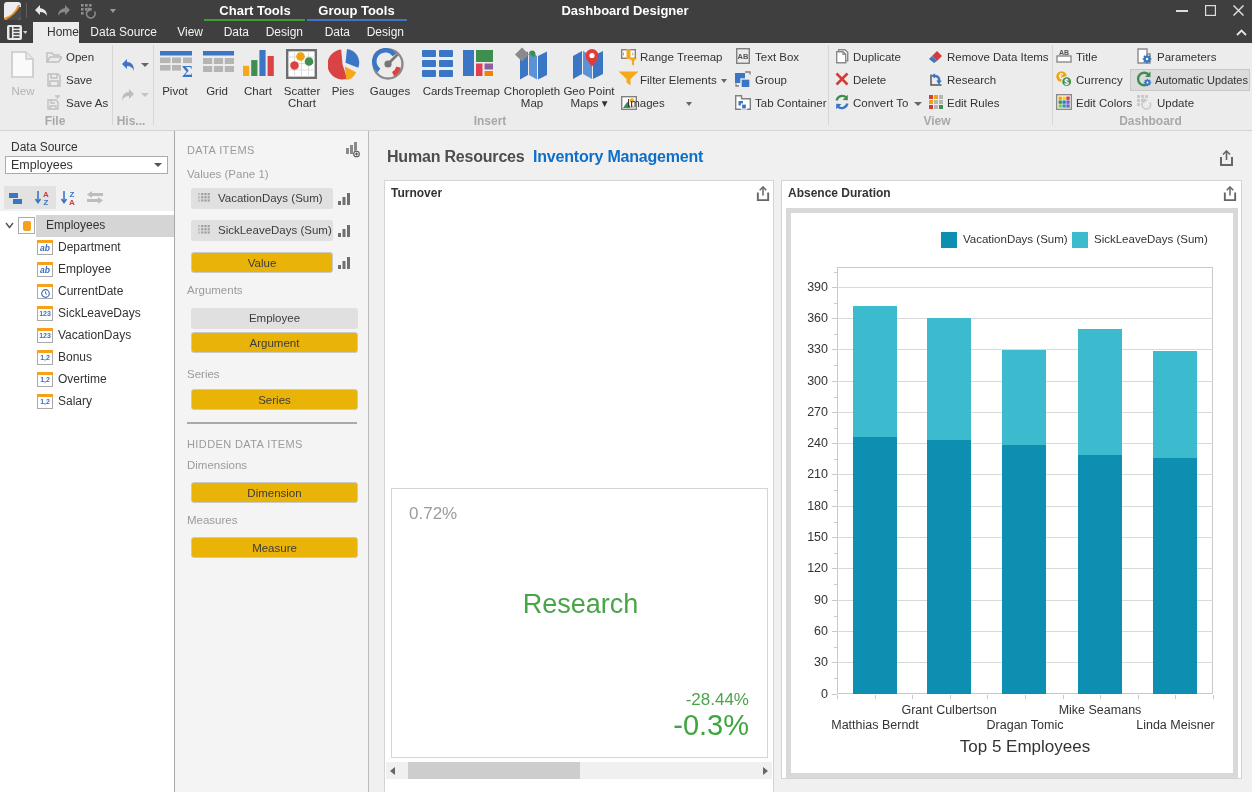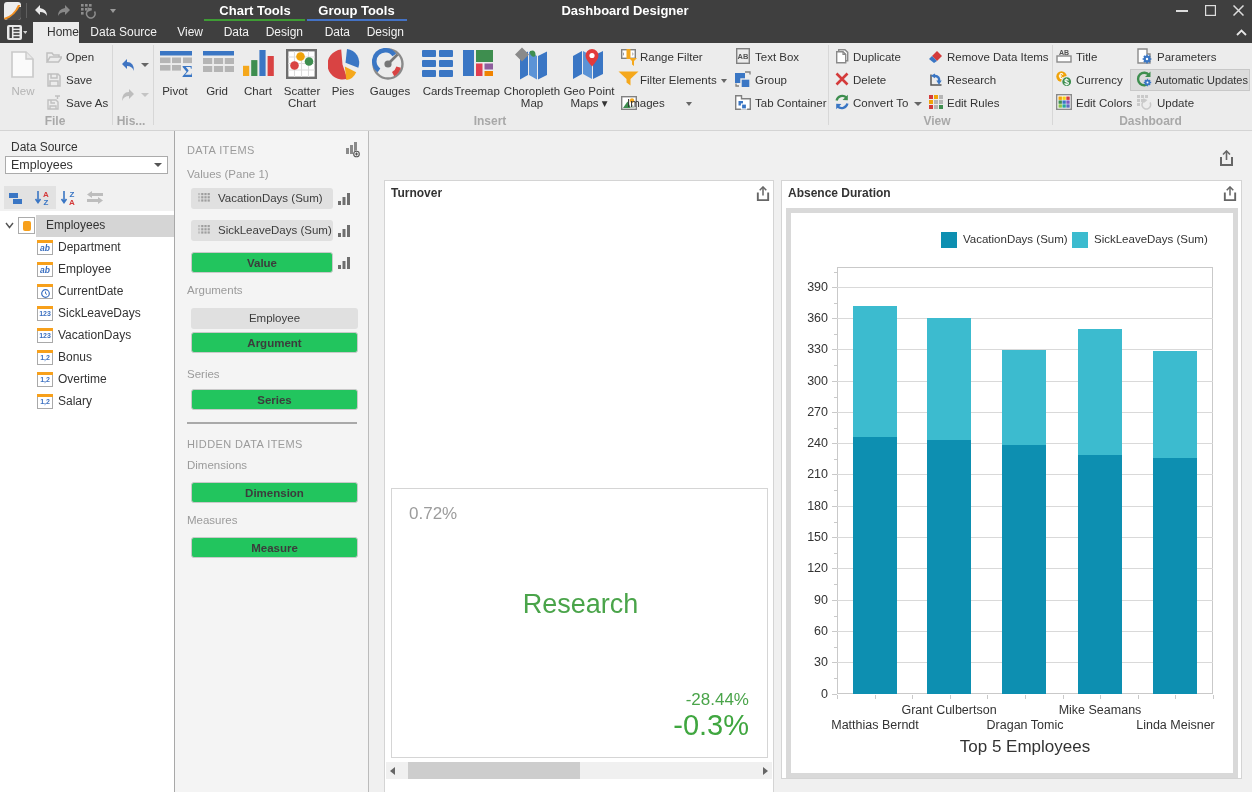--- a/index.html
+++ b/index.html
@@ -26,21 +26,21 @@
 #leftpanel{position:absolute;left:0;top:131px;width:174px;height:661px;background:#f1f1f1;}
 #treearea{position:absolute;left:0;top:80px;width:174px;height:581px;background:#fff;}
 #vsep1{position:absolute;left:174px;top:131px;width:1px;height:661px;background:#a8a8a8;}
 #itemspanel{position:absolute;left:175px;top:131px;width:193px;height:661px;background:#f4f4f4;}
 #vsep2{position:absolute;left:368px;top:131px;width:1px;height:661px;background:#bbb;}
 #surface{position:absolute;left:369px;top:131px;width:883px;height:661px;background:#f0f0f0;}
 .paneltitle{font-size:12px;font-weight:bold;color:#333;}
 .glabel{position:absolute;font-size:11.5px;color:#9b9b9b;white-space:nowrap;}
 .chip{position:absolute;left:16px;width:142px;height:21px;border-radius:3px;font-size:11.5px;color:#3c3c3c;white-space:nowrap;}
 .chipgray{background:#e0e0e0;}
-.chipwhite{background:#22c55e;border:1px solid #c9c9c9;font-weight:bold;}
+.chipwhite{background:#eab308;border:1px solid #c9c9c9;}
 .chipwide{width:167px;}
 .chiptext{display:block;text-align:center;line-height:20px;}
 .treerow{position:absolute;left:0;width:174px;height:22px;font-size:12px;color:#333;white-space:nowrap;}
 .fieldicon{position:absolute;left:37px;top:3px;width:16px;height:15px;background:#fff;border:1px solid #a9a9a9;}
 .fieldicon .obar{position:absolute;left:-1px;top:-1px;width:16px;height:3px;background:#f7a01b;}
 .fieldicon .glyph{position:absolute;left:0;top:2px;width:14px;text-align:center;font-size:8.5px;font-weight:bold;color:#3a6fc0;line-height:10px;}
 
 .dpanel{position:absolute;background:#fff;border:1px solid #d4d4d4;}
 .cardnum{color:#9c9c9c;}
 
@@ -255,21 +255,21 @@
       <circle cx="20" cy="7.5" r="2.6" fill="#fff"></circle>
     </svg>
     <div class="biglabel" style="left:558px;width:62px;">Geo Point<br>Maps ▾</div>
 
     <svg class="abs" style="left:620px;top:6px;" width="17" height="17" viewBox="0 0 17 17">
       <rect x="1.7" y="0.7" width="13.6" height="8.6" fill="#fff" stroke="#808080" stroke-width="1.4"></rect>
       <rect x="6.5" y="0" width="4" height="10" fill="#f5a81c"></rect>
       <path d="M4 3 L3 5 L4 7 Z M12.5 3 L13.5 5 L12.5 7 Z" fill="#808080"></path>
       <path d="M9 9 L17 9 L14 12 L14 17 L12 15.5 L12 12 Z" fill="#f5a81c"></path>
     </svg>
-    <div class="slabel srow1" style="left:640px;">Range Filter</div>
+    <div class="slabel srow1" style="left:640px;">Range Treemap</div>
     <svg class="abs" style="left:618px;top:28px;" width="21" height="15" viewBox="0 0 21 15">
       <path d="M0.5 0.5 L20.5 0.5 L12.5 8 L12.5 14.5 L8.5 11.5 L8.5 8 Z" fill="#f5a81c"></path>
     </svg>
     <div class="slabel srow2" style="left:640px;">Filter Elements</div>
     <div class="abs" style="left:721px;top:36px;width:0;height:0;border-left:3.5px solid transparent;border-right:3.5px solid transparent;border-top:4px solid #666;"></div>
     <svg class="sicon srow3" style="left:621px;top:52px;" viewBox="0 0 16 16">
       <rect x="0.7" y="1.7" width="14.6" height="12.6" fill="#fff" stroke="#808080" stroke-width="1.4"></rect>
       <circle cx="11" cy="5.5" r="2.2" fill="#f5a81c"></circle>
       <path d="M2 13 L6.5 6.5 L10 13 Z" fill="#3e8e4f"></path>
       <path d="M9 13 L11.5 9.5 L14 13 Z" fill="#b8c4b8"></path>
@@ -589,20 +589,21 @@
         <span class="chiptext">Dimension</span>
       </div>
     <div class="glabel" style="left:12px;top:383px;">Measures</div>
     <div class="chip chipwhite chipwide" style="top:406px;">
         <span class="chiptext">Measure</span>
       </div>
   </div>
   <div id="vsep2"></div>
 
   <div id="surface">
+    <div class="abs" style="left:18px;top:17px;font-size:16px;font-weight:bold;color:#4d4d4d;letter-spacing:-0.2px;">Human Resources&nbsp; <span style="color:#0e6fc9;">Inventory Management</span></div>
     <svg class="abs" style="left:849px;top:19px;" width="17" height="17" viewBox="0 0 17 17">
       <path d="M3 7 L3 15 L14 15 L14 7" fill="none" stroke="#666" stroke-width="2"></path>
       <path d="M8.5 1.5 L8.5 10" stroke="#666" stroke-width="1.6"></path>
       <path d="M5 4.5 L8.5 1 L12 4.5" fill="none" stroke="#666" stroke-width="1.6"></path>
     </svg>
 
     <div class="dpanel" style="left:15px;top:49px;width:390px;height:744px;">
       <div class="abs paneltitle" style="left:6px;top:5px;">Turnover</div>
       <svg class="abs" style="left:370px;top:5px;" width="16" height="16" viewBox="0 0 17 17">
         <path d="M3 7 L3 15 L14 15 L14 7" fill="none" stroke="#666" stroke-width="2"></path>

